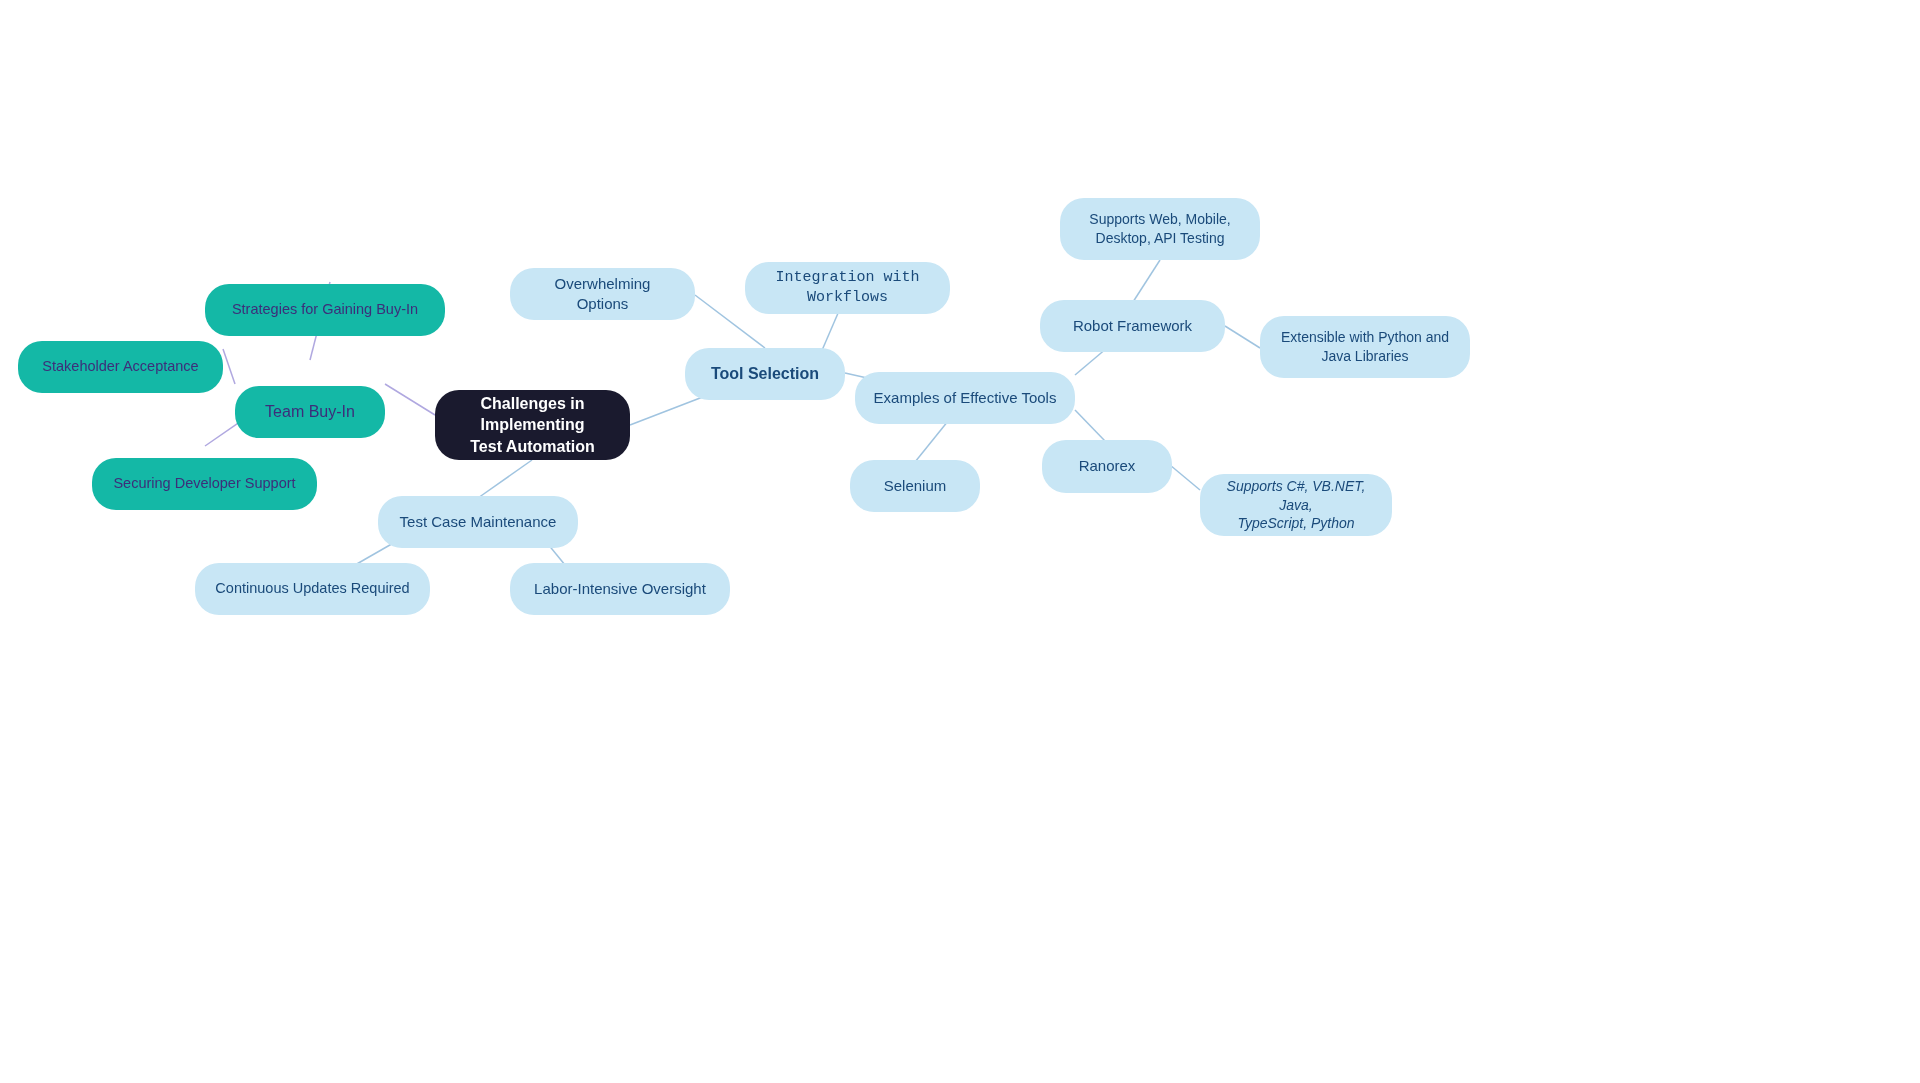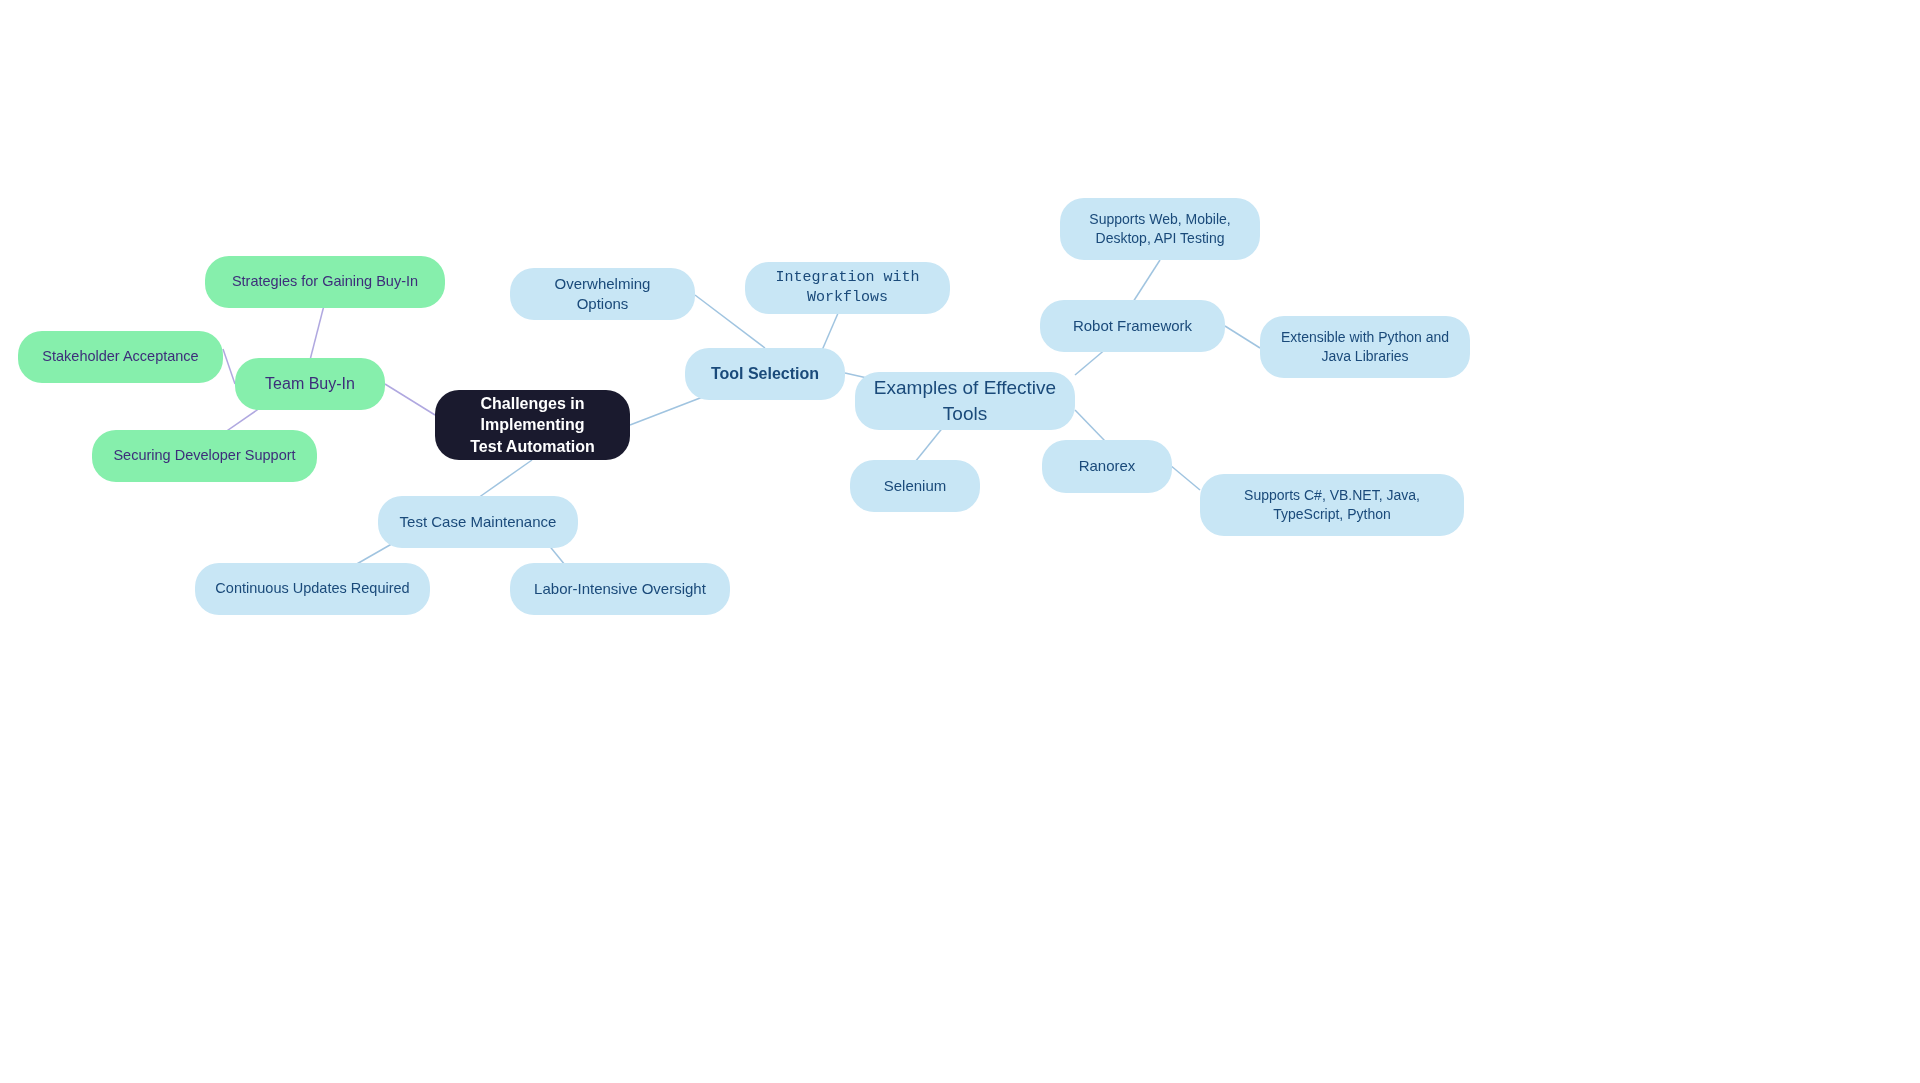--- a/index.html
+++ b/index.html
@@ -37,23 +37,24 @@
       font-size: 16px;
       font-weight: 600;
       border-radius: 24px;
     }
     .node-blue {
       background: #c8e6f5;
       color: #1a4a7a;
       border: none;
     }
     .node-purple {
-      background: #86efac;
+      background: #14b8a6;
       color: #3d2e7a;
       border: none;
+      margin-top: 28px;
     }
   </style>
 </head>
 <body>
 
 <svg class="connections">
 
   <line x1="630" y1="425" x2="765" y2="373" stroke="#a0c4e0" stroke-width="1.5"></line>
 
   <line x1="765" y1="348" x2="695" y2="295" stroke="#a0c4e0" stroke-width="1.5"></line>
@@ -99,21 +100,21 @@
 </div>
 
 <div class="node node-blue" style="left:510px; top:268px; width:185px; height:50px;">
   <span>Overwhelming Options</span>
 </div>
 
 <div class="node node-blue" style="left:745px; top:262px; width:205px; height:50px;font-family:Liberation Mono, monospace;">
   <span>Integration with Workflows</span>
 </div>
 
-<div class="node node-blue" style="left:855px; top:372px; width:220px; height:58px; font-size:19px;">
+<div class="node node-blue" style="left:855px; top:372px; width:220px; height:52px; font-size:15px;">
   <span>Examples of Effective Tools</span>
 </div>
 
 <div class="node node-blue" style="left:1040px; top:300px; width:185px; height:50px;">
   <span>Robot Framework</span>
 </div>
 
 <div class="node node-blue" style="left:1060px; top:198px; width:200px; height:62px; font-size:14px;">
   <span style="white-space:pre-line;">Supports Web, Mobile,
 Desktop, API Testing</span>
@@ -125,34 +126,34 @@
 </div>
 
 <div class="node node-blue" style="left:850px; top:460px; width:130px; height:50px;">
   <span>Selenium</span>
 </div>
 
 <div class="node node-blue" style="left:1042px; top:440px; width:130px; height:53px;">
   <span>Ranorex</span>
 </div>
 
-<div class="node node-blue" style="left:1200px; top:474px; width:264px; height:62px; font-size:14px;">
+<div class="node node-blue" style="left:1200px; top:474px; width:192px; height:62px; font-size:14px;font-style:italic;">
   <span style="white-space:pre-line;">Supports C#, VB.NET, Java,
 TypeScript, Python</span>
 </div>
 
 <div class="node node-purple" style="left:235px; top:358px; width:150px; height:50px; font-size:16px; font-weight:500;">
   <span>Team Buy-In</span>
 </div>
 
 <div class="node node-purple" style="left:205px; top:256px; width:240px; height:50px; font-size:14.5px;">
   <span>Strategies for Gaining Buy-In</span>
 </div>
 
-<div class="node node-purple" style="left:18px; top:331px; width:205px; height:50px; font-size:14.5px;">
+<div class="node node-purple" style="left:18px; top:313px; width:205px; height:50px; font-size:14.5px;">
   <span>Stakeholder Acceptance</span>
 </div>
 
 <div class="node node-purple" style="left:92px; top:430px; width:225px; height:50px; font-size:14.5px;">
   <span>Securing Developer Support</span>
 </div>
 
 <div class="node node-blue" style="left:378px; top:496px; width:200px; height:50px;">
   <span>Test Case Maintenance</span>
 </div>

